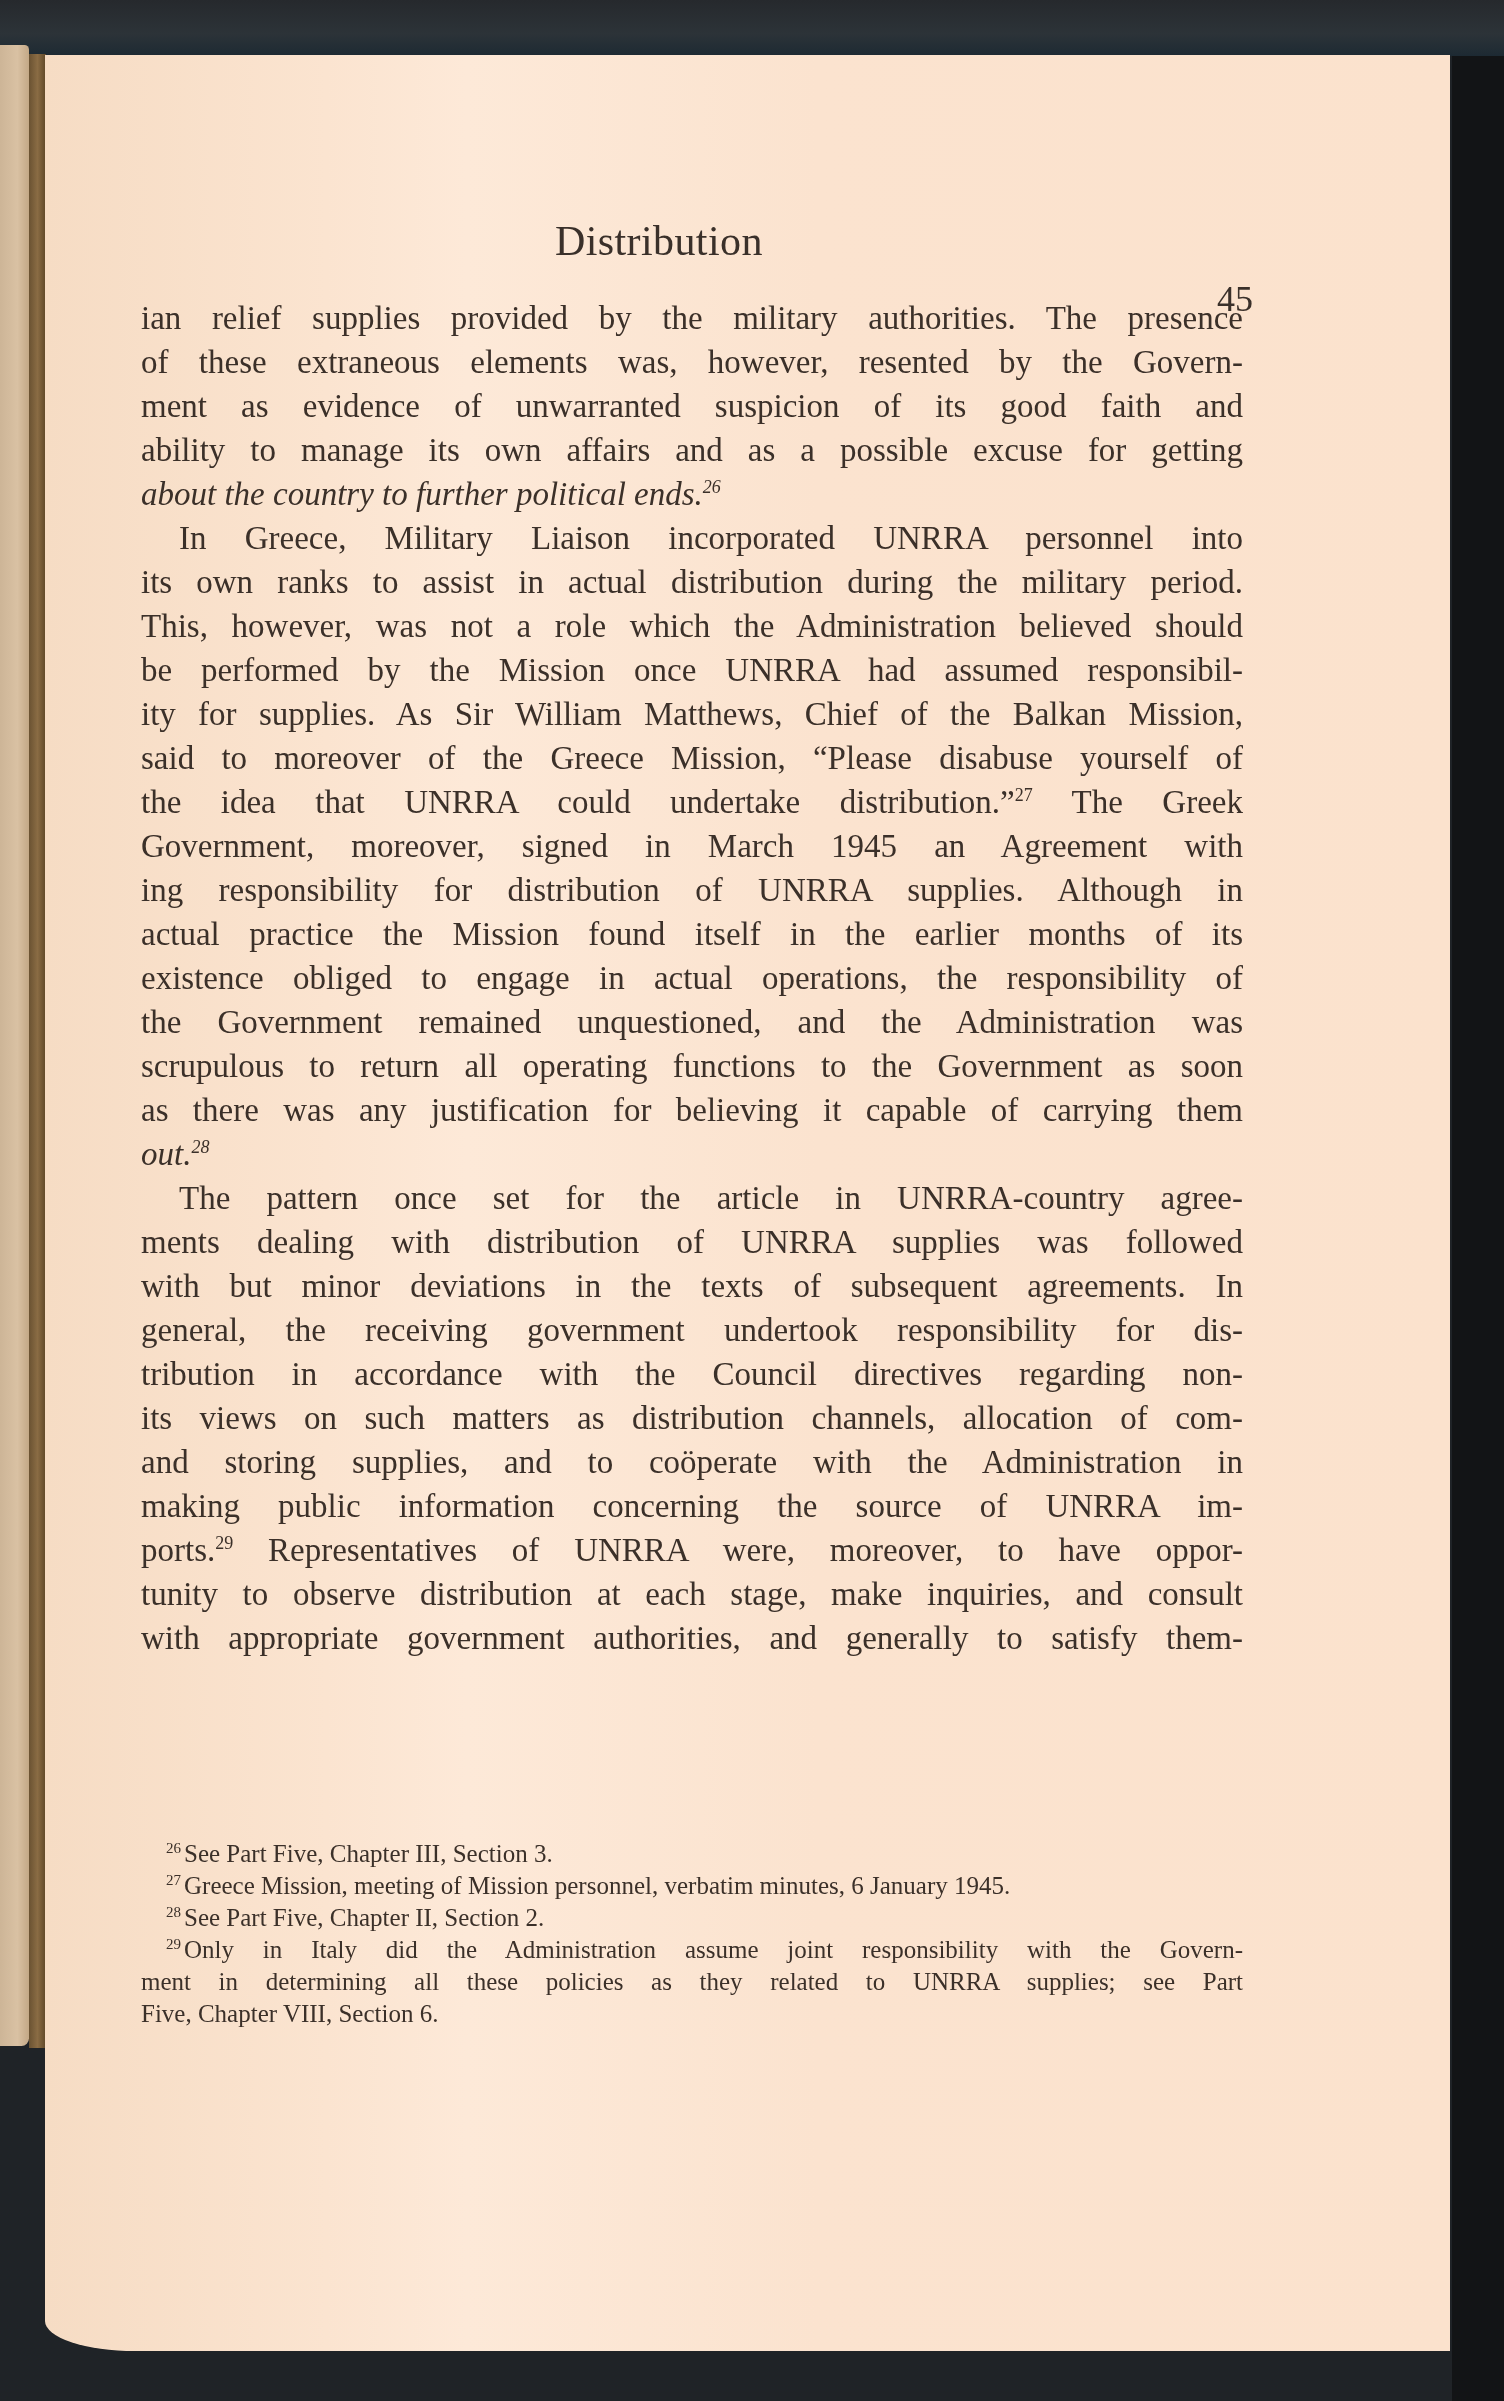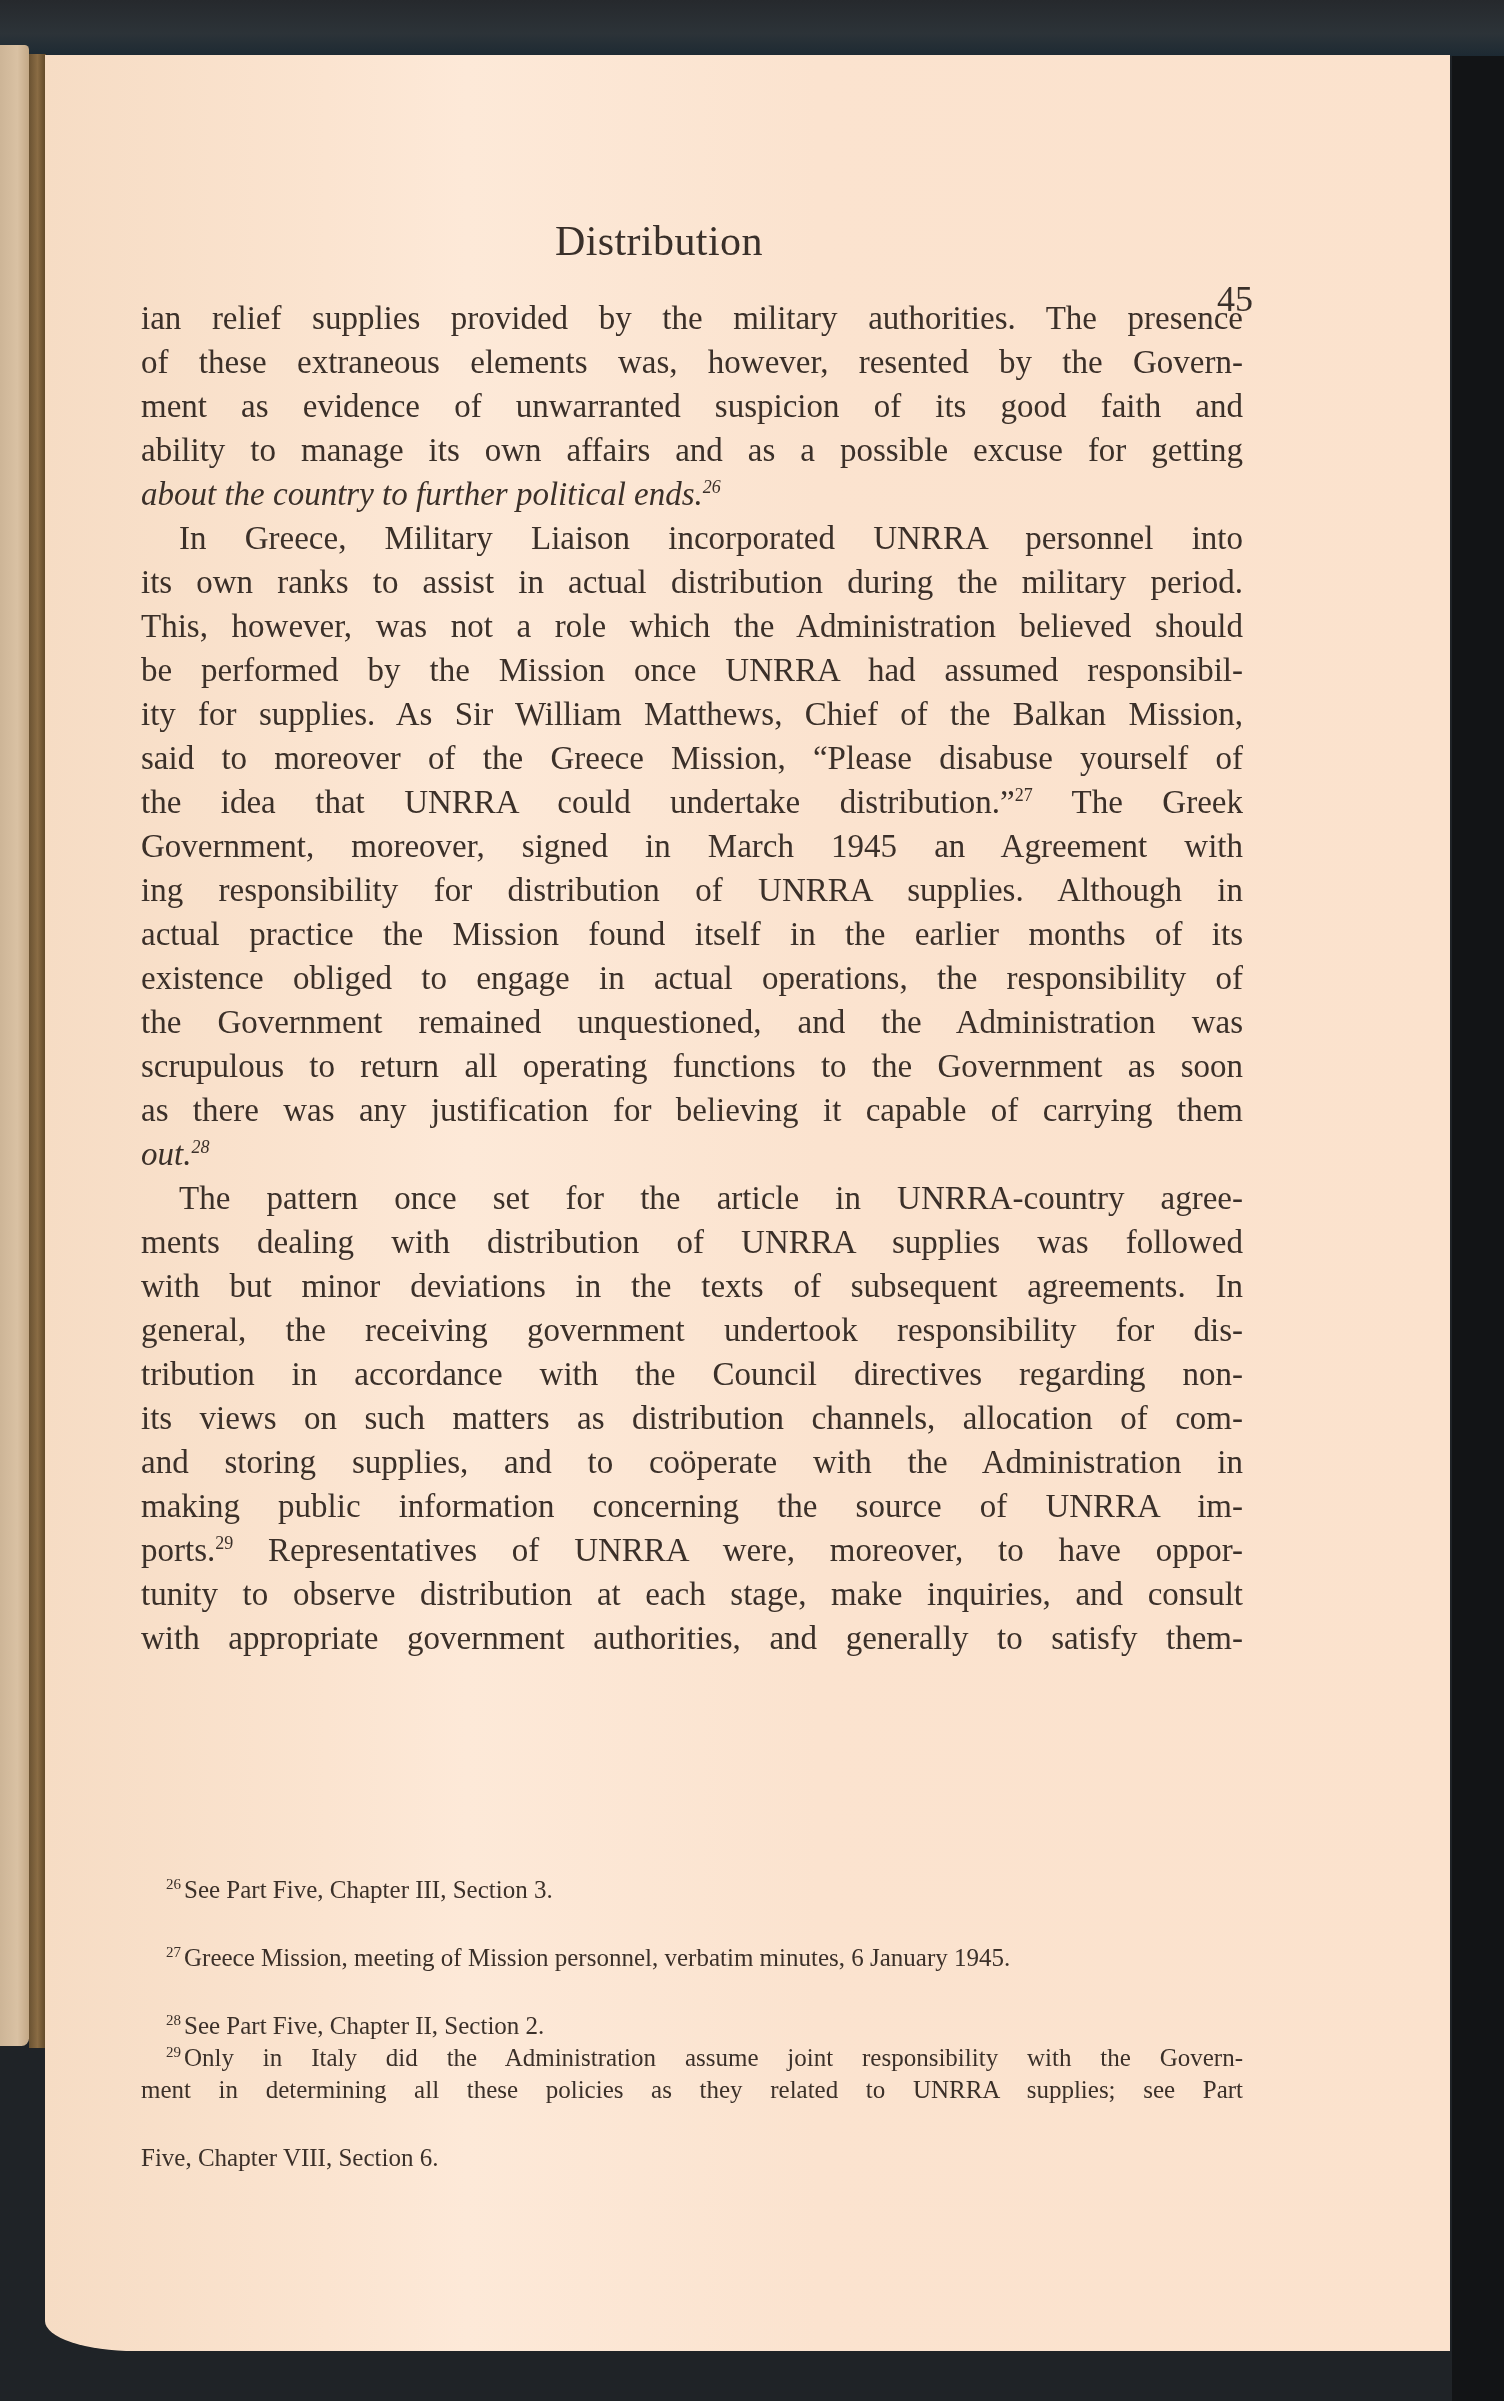--- a/index.html
+++ b/index.html
@@ -48,21 +48,21 @@
   }
   .line.last { text-align-last: left; font-style: italic; }
   .line.indent { padding-left: 38px; }
   sup { font-size: 18px; vertical-align: 12px; line-height: 0; }
   .footnotes {
     position: absolute; left: 141px; top: 1838px; width: 1102px;
     font-size: 25px; line-height: 32px; color: #3b3029;
   }
   .fn-line { display: block; white-space: nowrap; text-align: justify; text-align-last: justify; }
   .fn-line.first { padding-left: 25px; }
-  .fn-line.last { text-align-last: left; margin-top: 36px; }
+  .fn-line.last { text-align-last: left; }
   .fn-num { font-size: 15px; vertical-align: 9px; line-height: 0; margin-right: 3px; }
 </style>
 </head>
 <body>
 
 <div class="bg-top"></div>
 <div class="spine"></div>
 <div class="gutter"></div>
 <div class="right-dark"></div>
 

